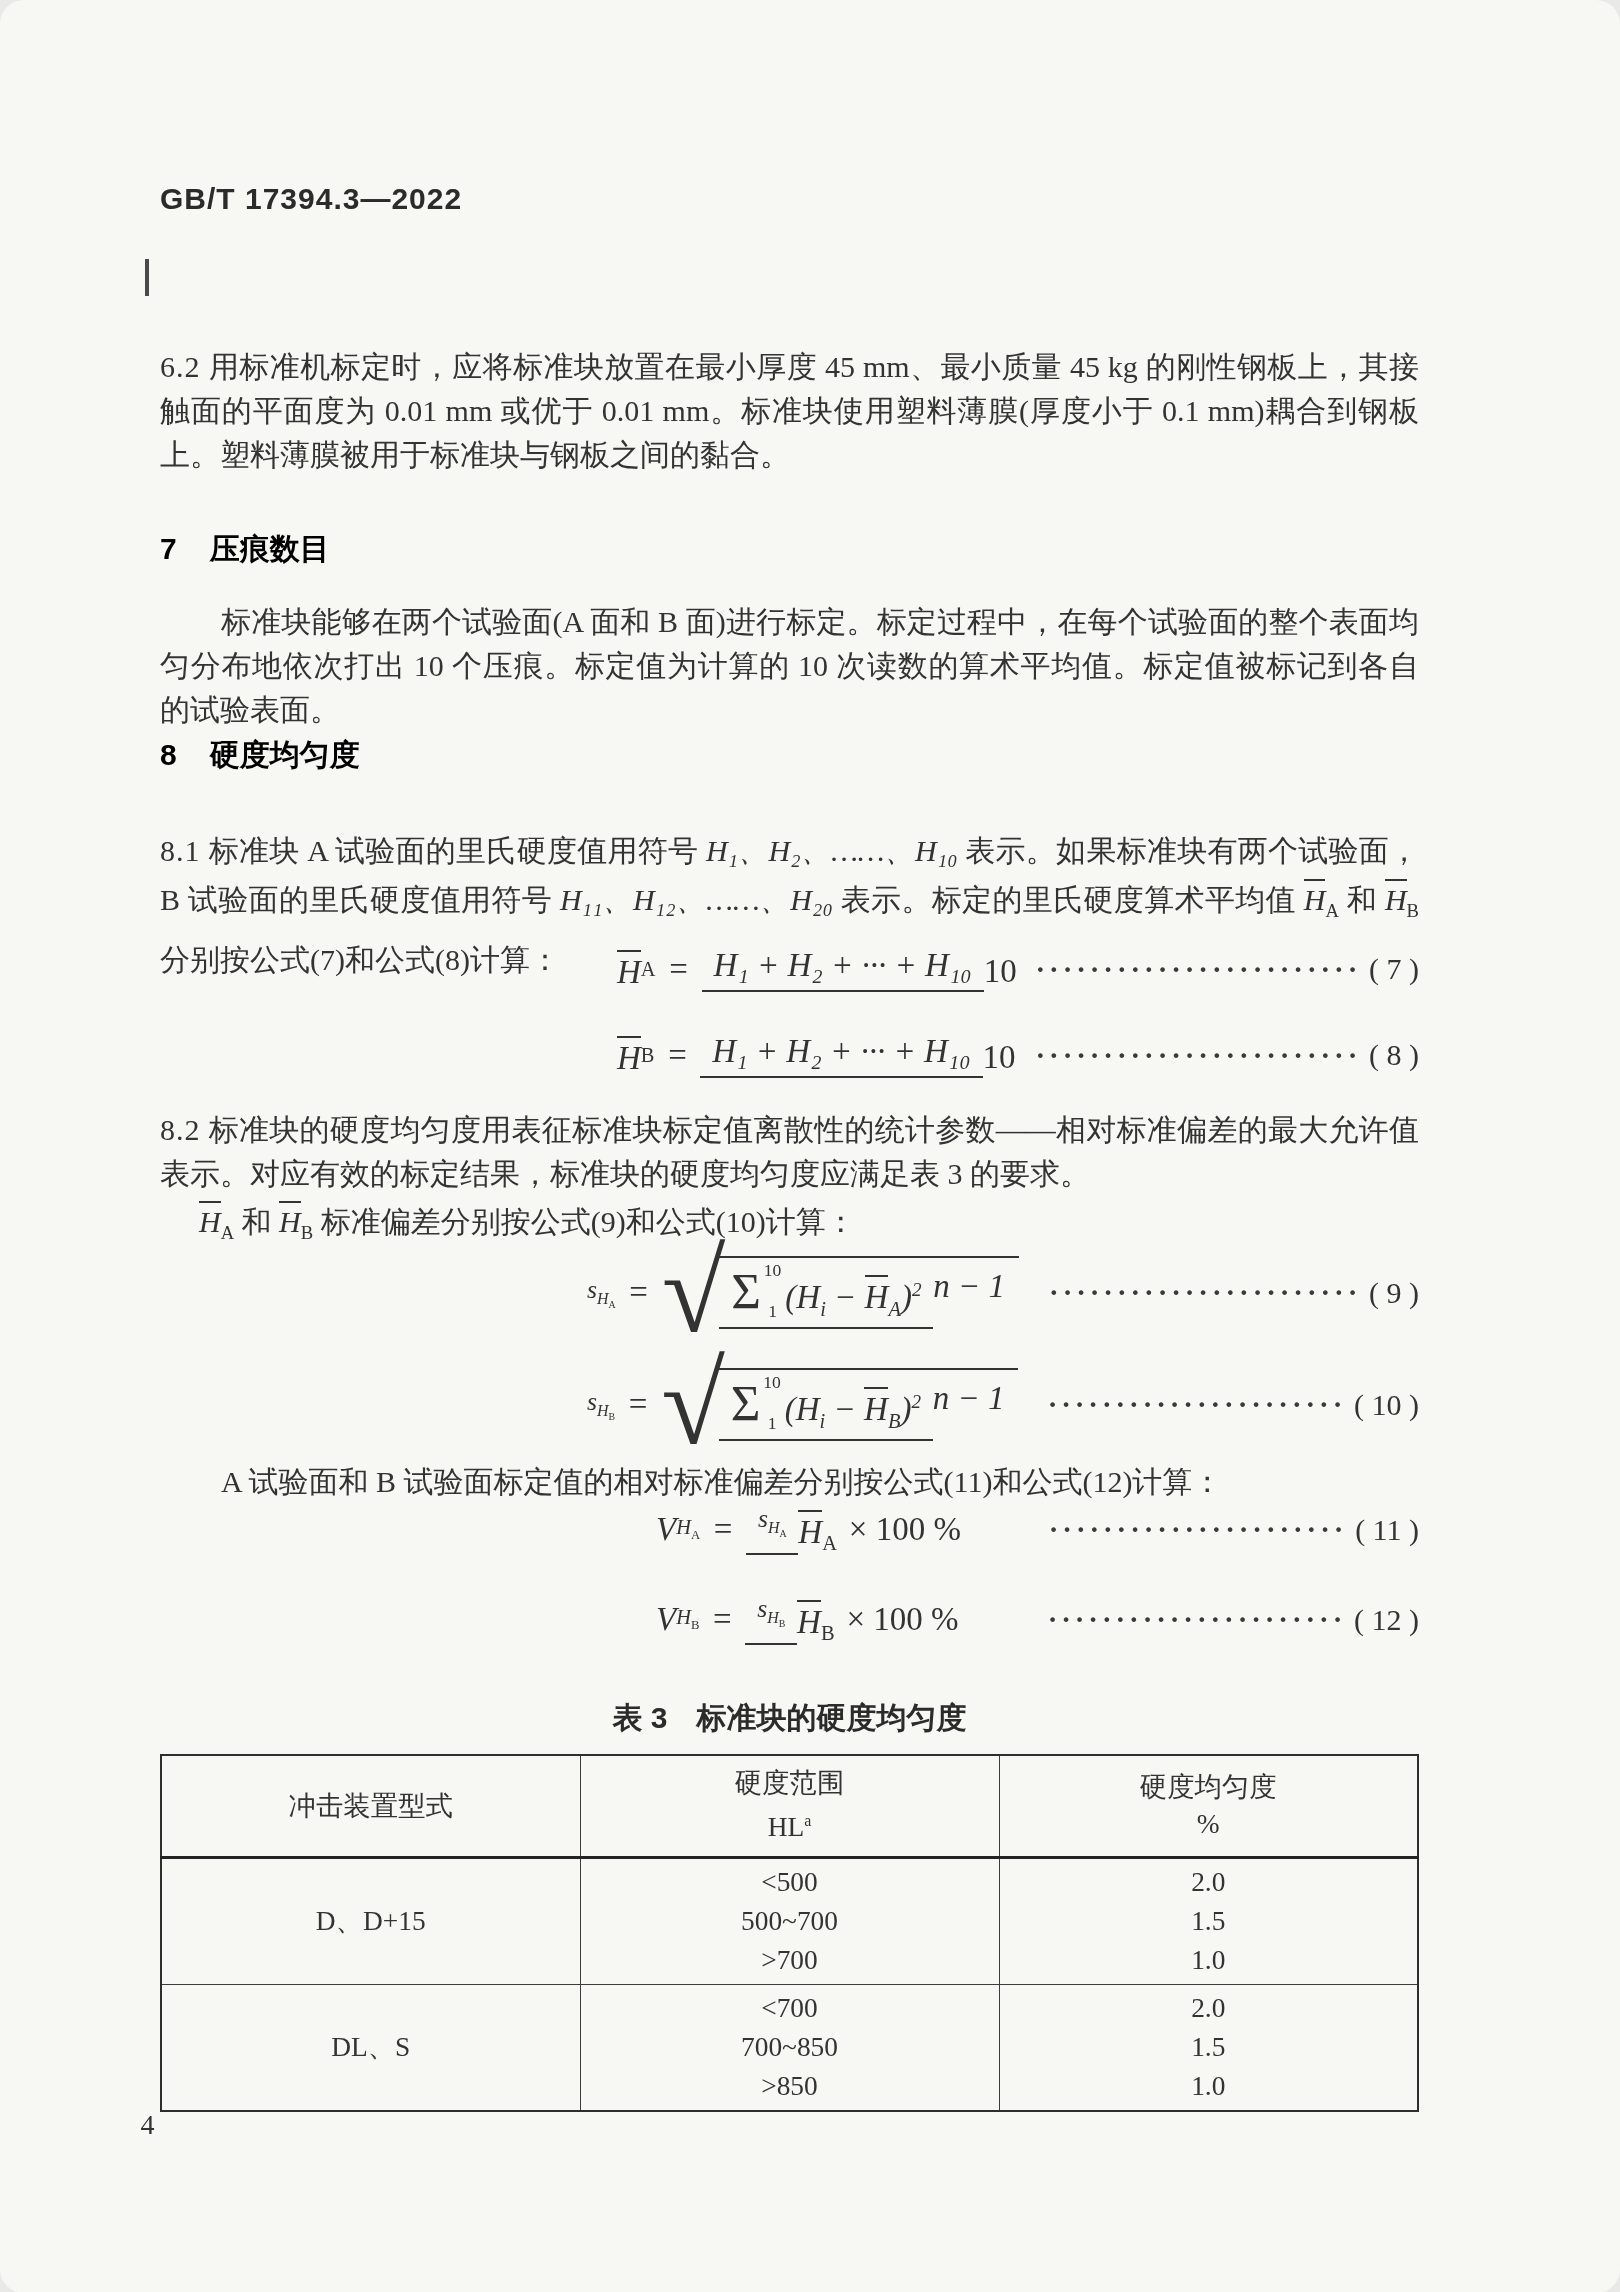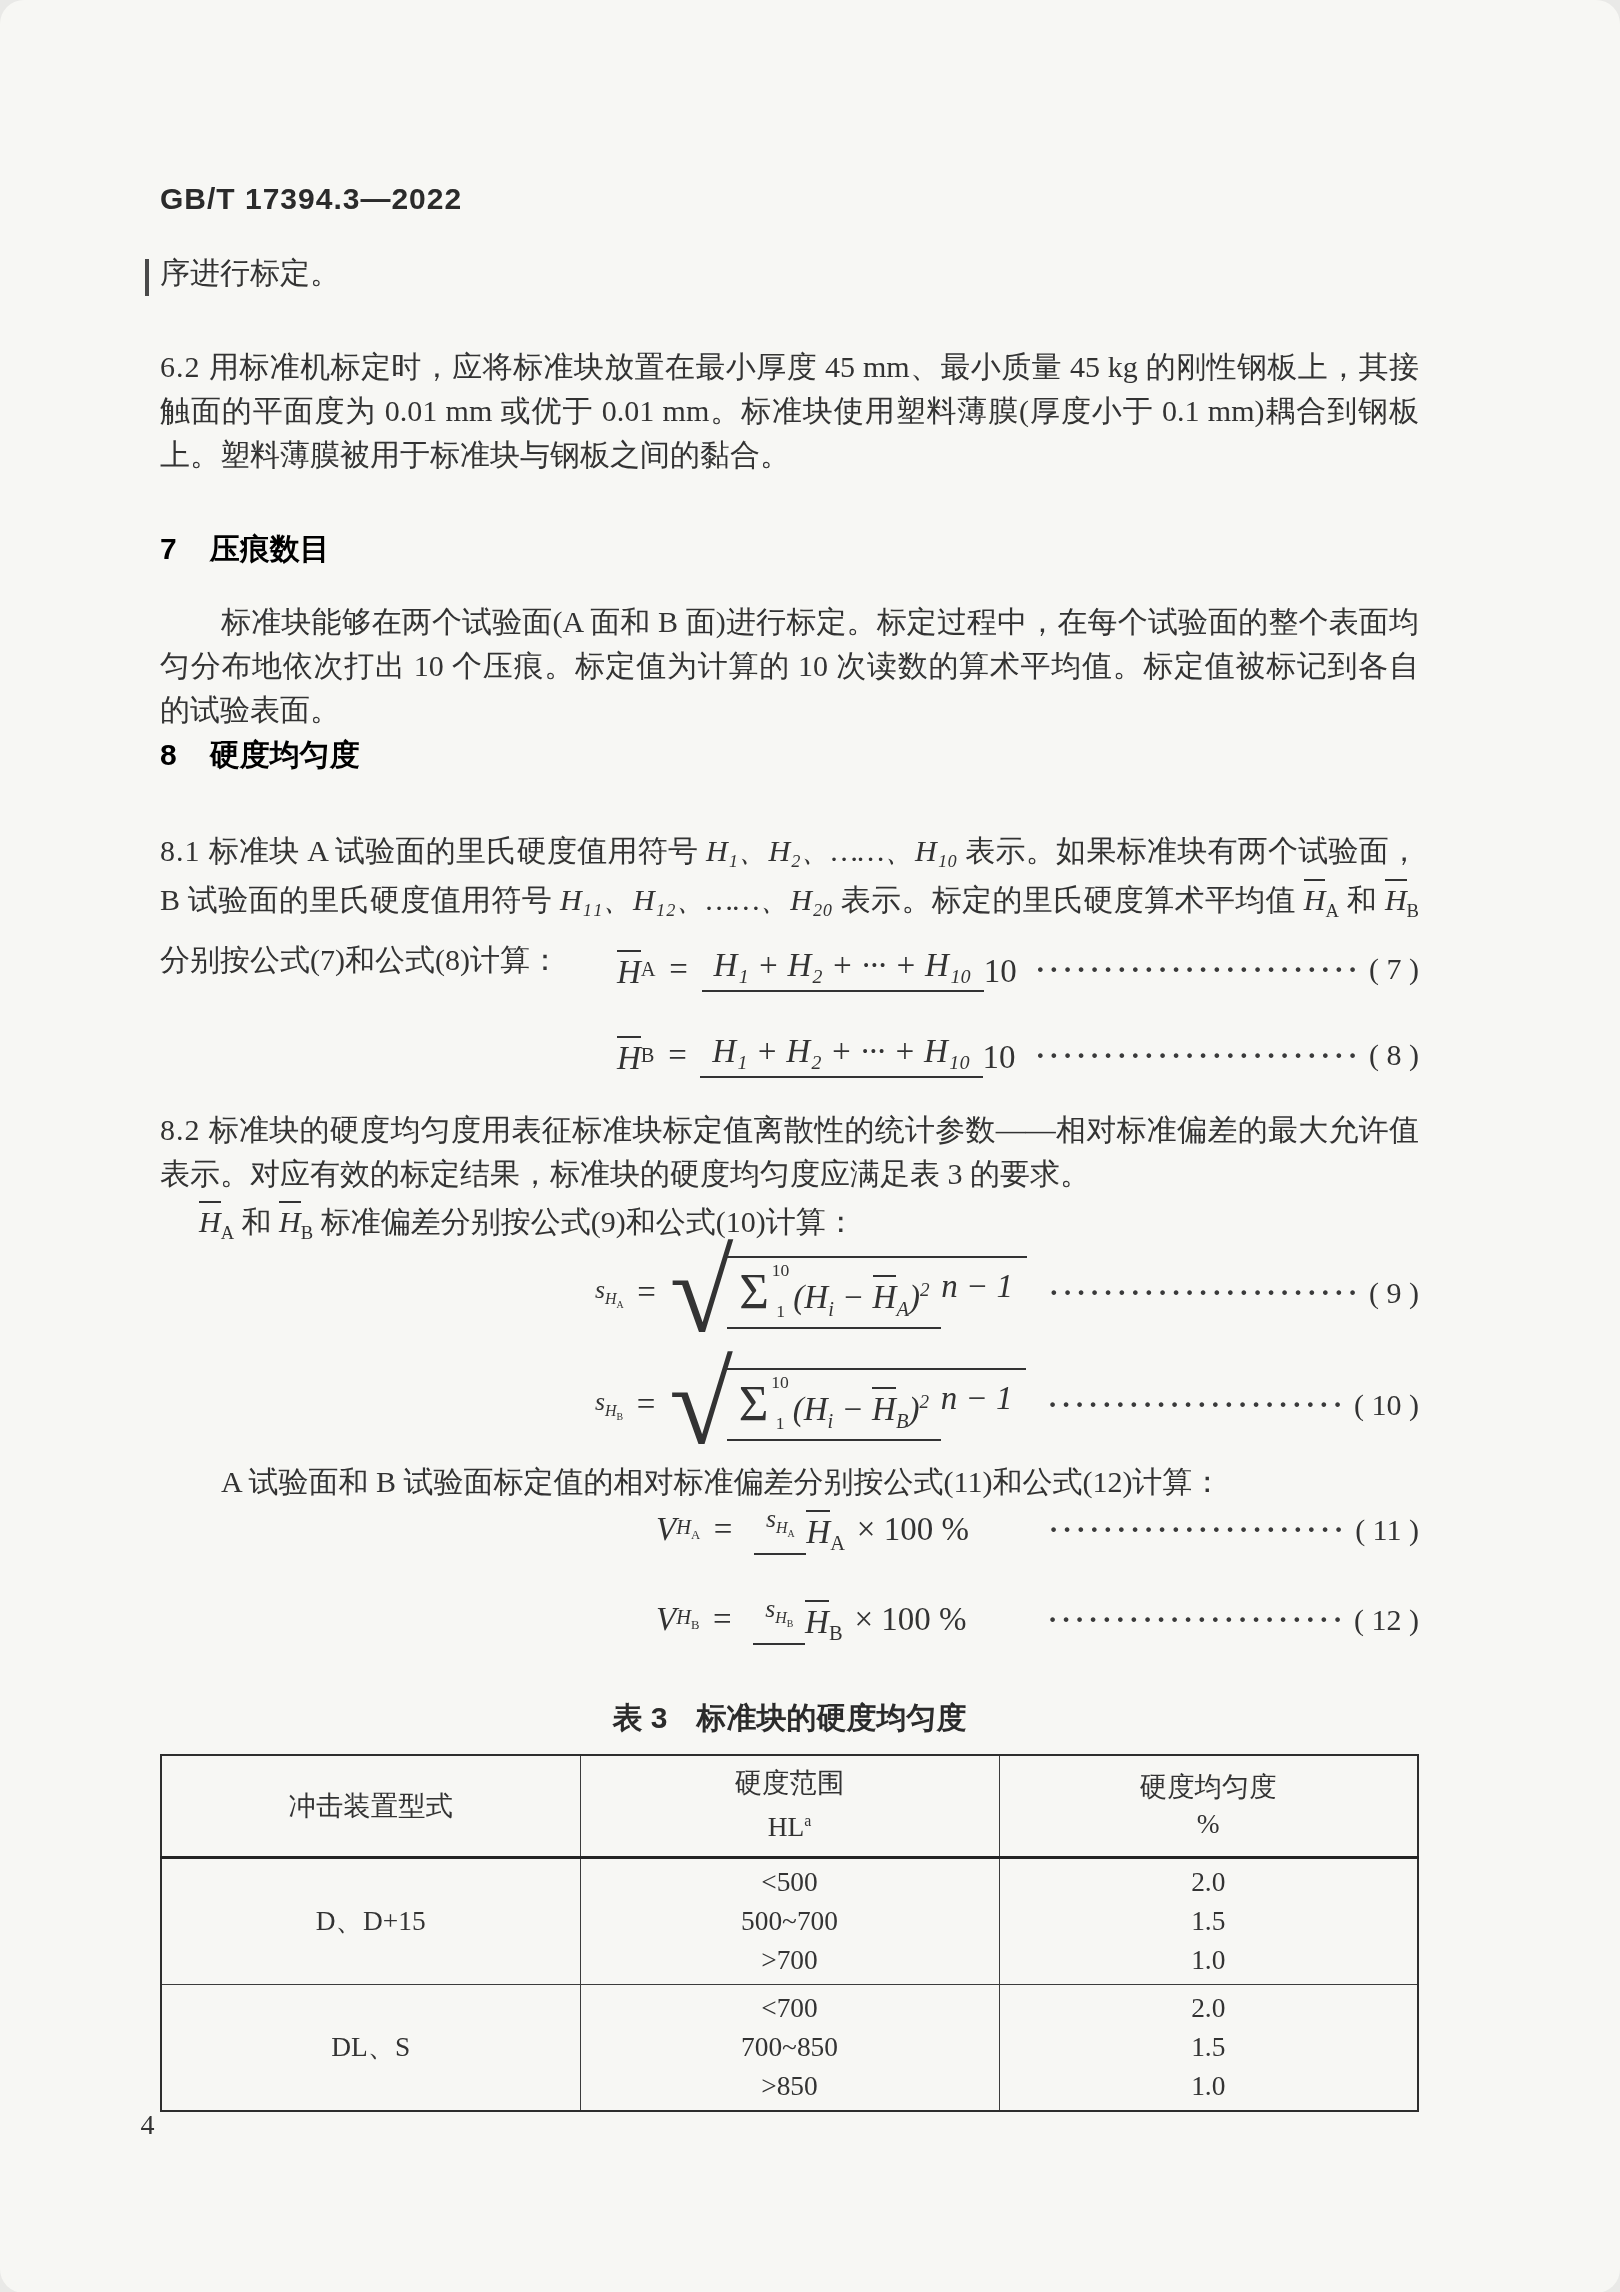--- a/index.html
+++ b/index.html
@@ -34,42 +34,41 @@
   .frac .fn{padding:0 11.8px 5.9px 11.8px;border-bottom:2.5px solid #333;}
   .frac .fd{padding-top:5.9px;}
   .leader{flex:1;text-align:right;white-space:nowrap;overflow:hidden;letter-spacing:3.9px;font-weight:700;font-size:29px;color:#3a3a3a;}
   .eqno{margin-left:7.8px;font-size:30px;white-space:nowrap;color:#333;}
   .sqrt{display:inline-flex;align-items:center;}
   .rad{font-style:normal;font-size:116px;line-height:.82;font-weight:300;margin-right:-9.8px;color:#333;}
   .radd{border-top:2.9px solid #333;padding:3.9px 13.7px 0 3.9px;}
   .sum{display:inline-flex;align-items:center;font-style:normal;margin-right:3.9px;}
   .sig{font-size:51px;line-height:1;}
   .lims{display:inline-flex;flex-direction:column;justify-content:space-between;height:59px;font-size:17.6px;margin-left:2.9px;line-height:1;font-style:normal;}
-  .smallnum{font-size:0.78em;margin-left:8px;}
+  .smallnum{font-size:0.78em;}
   
   .tbl-caption{font-family:"Liberation Sans","DejaVu Sans",sans-serif;font-weight:700;font-size:30px;text-align:center;color:#2b2b2b;}
   .tbl-caption .cap-label{margin-right:29px;}
   table.t3{border-collapse:collapse;width:100%;table-layout:fixed;text-align:center;font-size:27.4px;color:#333;border:2.5px solid #2e2e2e;}
   .t3 th,.t3 td{border:1.6px solid #3c3c3c;font-weight:400;vertical-align:middle;}
   .t3 thead th{border-bottom:3.4px solid #242424;height:98px;line-height:37px;}
   .t3 td{height:123px;line-height:39px;}
   .page-no{font-size:28px;color:#333;}
 </style>
 </head>
 <body>
 
 <div class="page">
   <div class="change-bar"></div>
 
   <div class="content">
 
     <div class="blk doc-header" style="top:182px;">GB/T 17394.3—2022</div>
 
     <div class="blk body-text" style="top:251px;">
-      <div>序进行标定。</div>
     </div>
 
     <div class="blk body-text" style="top:345px;">
       <span class="hang-label">6.2</span><span>用标准机标定时，应将标准块放置在最小厚度 45 mm、最小质量 45 kg 的刚性钢板上，其接触面的平面度为 0.01 mm 或优于 0.01 mm。标准块使用塑料薄膜(厚度小于 0.1 mm)耦合到钢板上。塑料薄膜被用于标准块与钢板之间的黏合。</span>
     </div>
 
     <div class="blk sec-head" style="top:529px;">
       <span class="sec-no">7</span><span>压痕数目</span>
     </div>
 

